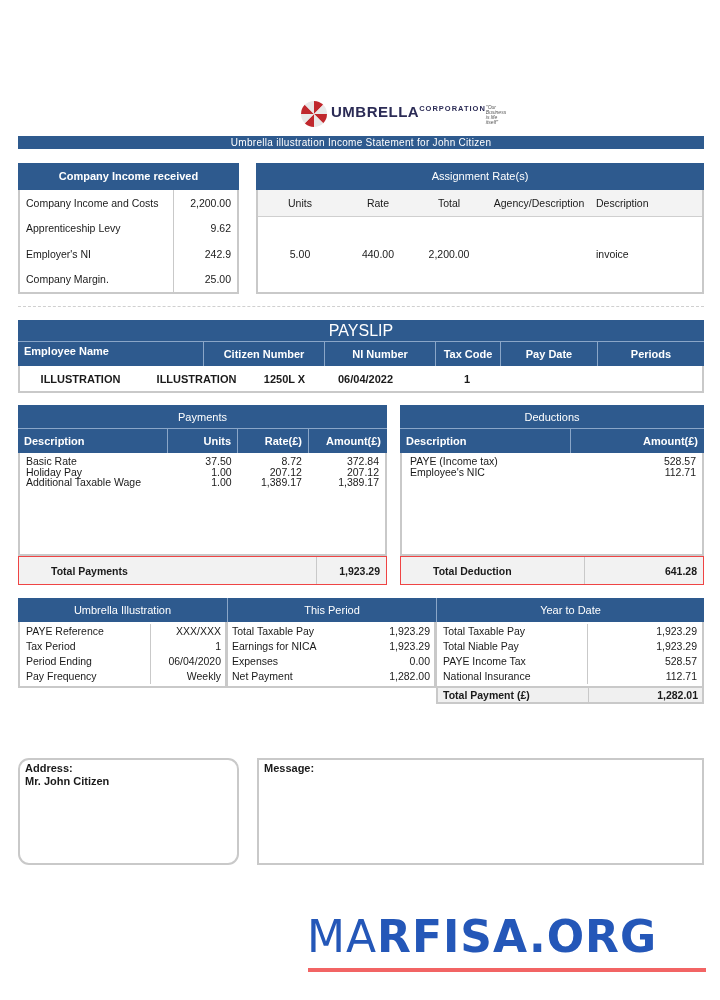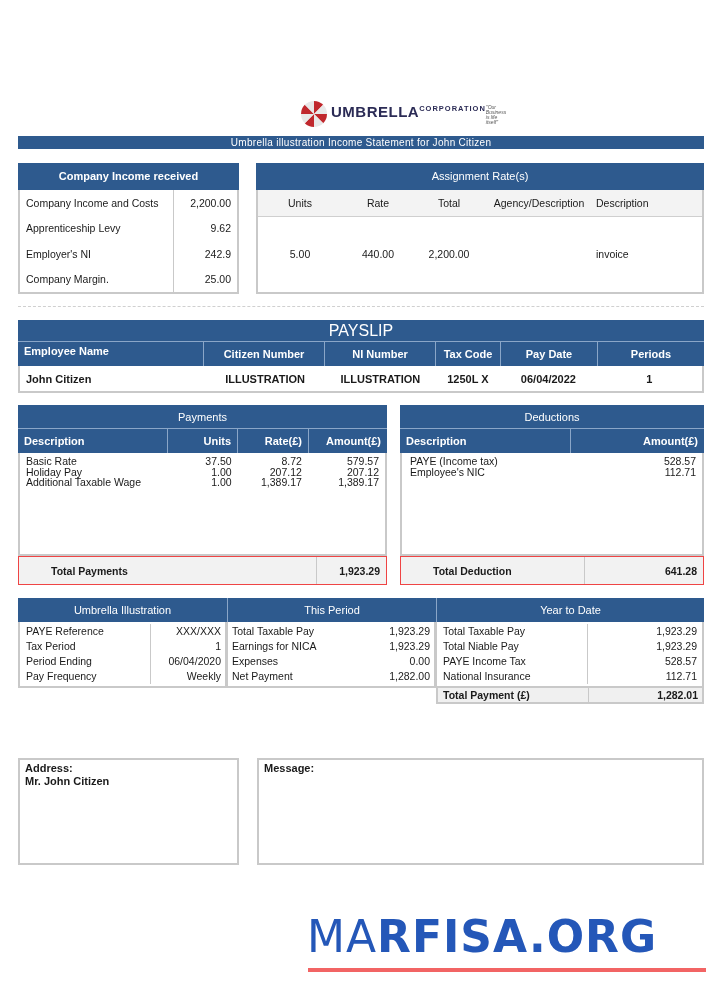--- a/index.html
+++ b/index.html
@@ -161,21 +161,20 @@
   <div class="h hdr">PAYSLIP</div>
   <div class="cols hdr">
     <div class="w1 n">Employee Name</div>
     <div class="w2">Citizen Number</div>
     <div class="w3">NI Number</div>
     <div class="w4">Tax Code</div>
     <div class="w5">Pay Date</div>
     <div class="w6">Periods</div>
   </div>
   <div class="vals">
-    <div class="w1 n">John Citizen</div>
     <div class="w2">ILLUSTRATION</div>
     <div class="w3">ILLUSTRATION</div>
     <div class="w4">1250L X</div>
     <div class="w5">06/04/2022</div>
     <div class="w6">1</div>
   </div>
 </div>
 
 <div class="pay">
   <div class="h hdr">Payments</div>
@@ -183,21 +182,21 @@
     <div class="p1">Description</div>
     <div class="p2">Units</div>
     <div class="p3">Rate(£)</div>
     <div class="p4">Amount(£)</div>
   </div>
   <div class="rows">
     <div class="row">
       <div class="p1">Basic Rate</div>
       <div class="p2">37.50</div>
       <div class="p3">8.72</div>
-      <div class="p4">579.57</div>
+      <div class="p4">372.84</div>
     </div>
     <div class="row">
       <div class="p1">Holiday Pay</div>
       <div class="p2">1.00</div>
       <div class="p3">207.12</div>
       <div class="p4">207.12</div>
     </div>
     <div class="row">
       <div class="p1">Additional Taxable Wage</div>
       <div class="p2">1.00</div>
@@ -296,21 +295,21 @@
           <div class="v" style="width:114px;">112.71</div>
         </div>
     </div>
   </div>
 </div>
 <div class="ytdtot">
   <div style="width:150px;padding-left:5px;">Total Payment (£)</div>
   <div style="width:114px;justify-content:flex-end;padding-right:4px;border-left:1px solid #c9c9c9;">1,282.01</div>
 </div>
 
-<div class="box" style="left:18px; width:221px;">
+<div class="box" style="left:18px; width:221px;border-radius:11px;">
   <div>Address:</div>
   <div>Mr. John Citizen</div>
 </div>
 <div class="box" style="left:257px; width:447px;">
   <div>Message:</div>
   <div></div>
 </div>
 
 <div class="brand"><span>MA</span><b>RFISA</b><b>.ORG</b></div>
 <div class="brand-line"></div>

